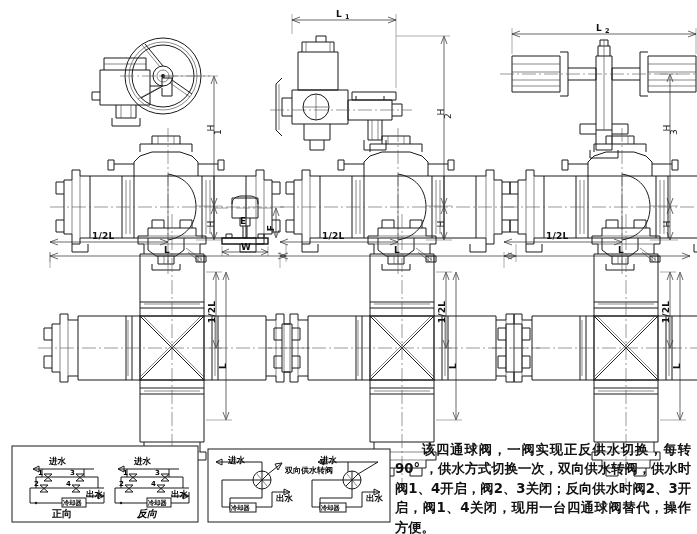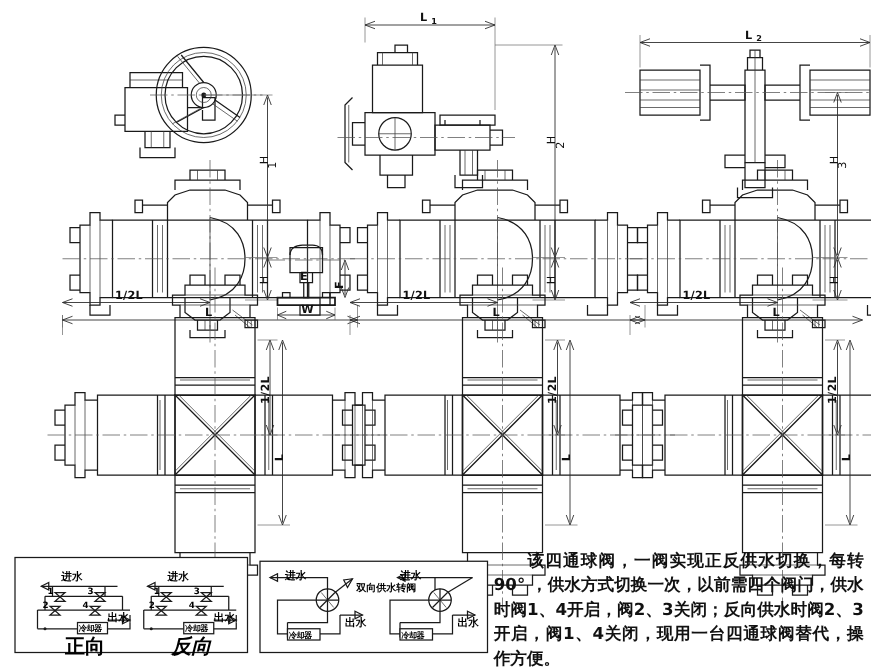--- a/index.html
+++ b/index.html
@@ -15,21 +15,21 @@
   .ext{stroke:#666;fill:none;stroke-width:0.55;}
   .fillw{fill:#ffffff;stroke:#1a1a1a;stroke-width:1;}
   .fillk{fill:#1a1a1a;stroke:none;}
   text{font-family:"DejaVu Sans","Liberation Sans",sans-serif;fill:#111;}
   .dimtxt{font-size:9px;letter-spacing:0.2px;}
   .para{position:absolute;right:6px;top:440px;width:296px;
         font-size:13.3px;font-weight:bold;line-height:19.4px;
         text-align:justify;text-justify:inter-ideograph;color:#111;}
   .para .ind{display:inline-block;width:26px;}
   .lbl{position:absolute;font-size:8.5px;font-weight:bold;white-space:nowrap;}
-  .lbl.big{font-size:16px;text-align:right;}
+  .lbl.big{font-size:10px;text-align:right;}
 </style>
 </head>
 <body>
 
 <div class="page">
 
 <svg width="697" height="534" viewBox="0 0 697 534">
 
   <defs>
 
@@ -513,16 +513,16 @@
 
 <div class="lbl" style="left:228px;top:455px;">进水</div>
 <div class="lbl" style="left:276px;top:493px;">出水</div>
 <div class="lbl" style="left:231px;top:504px;font-size:6.5px;letter-spacing:-0.4px;">冷却器</div>
 <div class="lbl" style="left:285px;top:465px;font-size:8px;">双向供水转阀</div>
 <div class="lbl" style="left:320px;top:455px;">进水</div>
 <div class="lbl" style="left:366px;top:493px;">出水</div>
 <div class="lbl" style="left:321px;top:504px;font-size:6.5px;letter-spacing:-0.4px;">冷却器</div>
 
 <div class="para">
-  <span class="ind"></span><span>该四通球阀，一阀实现正反供水切换，每转90° ，供水方式切换一次，以前需四个阀门，供水时阀1、4开启，阀2、3关闭；反向供水时阀2、3开启，阀1、4关闭，现用一台四通球阀替代，操作方便。</span>
+  <span class="ind"></span><span>该四通球阀，一阀实现正反供水切换，每转90° ，供水方式切换一次，双向供水转阀，供水时阀1、4开启，阀2、3关闭；反向供水时阀2、3开启，阀1、4关闭，现用一台四通球阀替代，操作方便。</span>
 </div>
 
 </div>
 
 </body></html>

